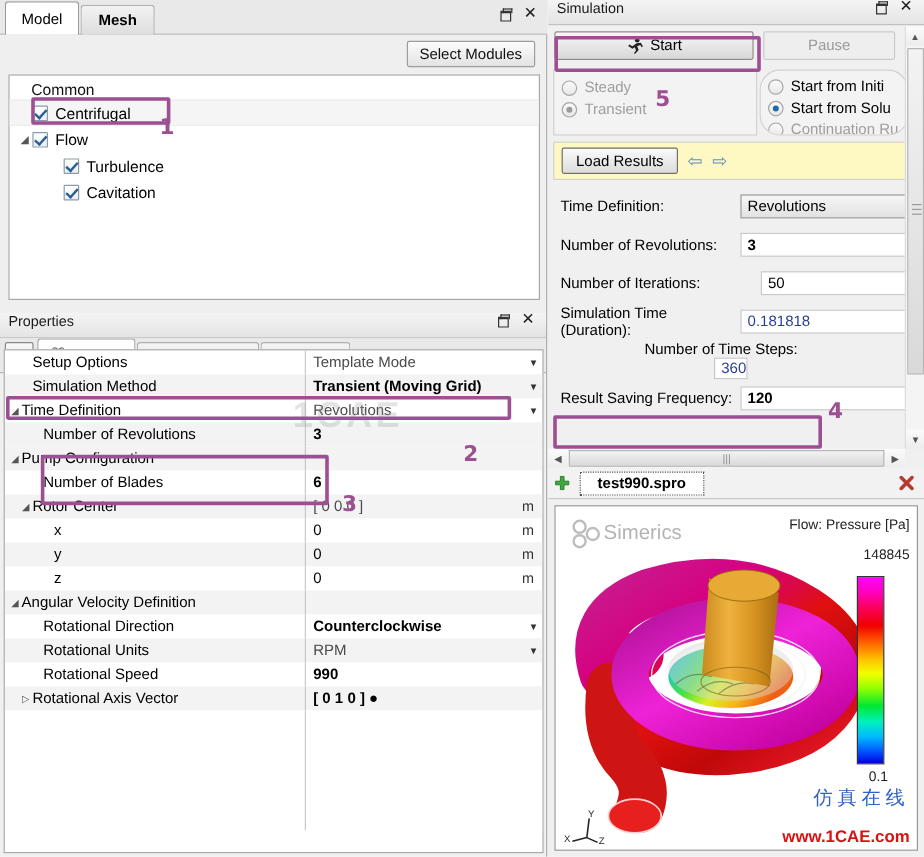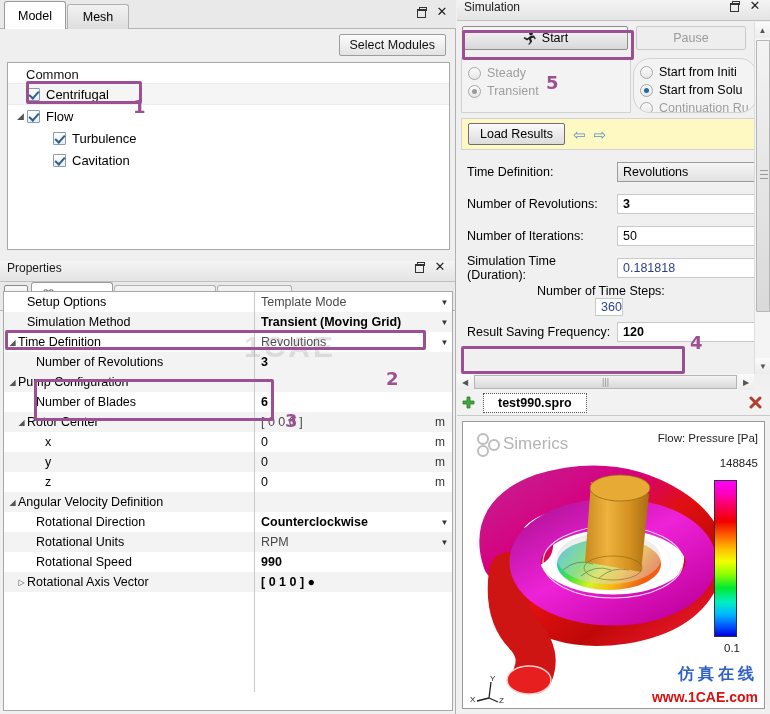--- a/index.html
+++ b/index.html
@@ -39,21 +39,21 @@
   #tabstrip {
     position: absolute; left: 0; top: 0; width: 456px; height: 29px;
     background: #e9e9e9; border-bottom: 1px solid #b6b6b6;
   }
   .tabrow { display: flex; align-items: flex-end; height: 29px; padding-left: 4px; }
   .tab {
     height: 25px; min-width: 62px; padding: 0 13px;
     display: flex; align-items: center; justify-content: center;
     background: linear-gradient(#f2f2f2, #dedede);
     border: 1px solid #b0b0b0; border-bottom: none;
-    border-radius: 3px 3px 0 0; font-size: 12.5px; margin-right: 1px; cursor: pointer;
+    border-radius: 3px 3px 0 0; font-size: 12.5px; margin-right: 1px; cursor: pointer; font-weight: bold;
   }
   .tab.active { background: #ffffff; border-color: #9a9a9a; height: 28px; font-weight: normal; }
   #tabstrip .win-btns { position: absolute; right: 3px; top: 6px; }
 
   
   #modelPanel { left: 0; top: 29px; width: 456px; height: 232px; background: #efefef;
     border-right: 1px solid #b0b0b0; }
   #selModWrap { display: flex; justify-content: flex-end; padding: 5px 9px 4px 0; }
   .btn {
     background: linear-gradient(#fcfcfc, #e3e3e3);
@@ -190,22 +190,22 @@
   }
   .cvLabel { position: absolute; font-size: 11.5px; color: #222; white-space: nowrap; }
   #cbar {
     position: absolute; right: 27px; top: 58px; width: 23px; height: 157px;
     border: 1px solid #333;
     background: linear-gradient(to bottom,
       #ff00ff 0%, #ff00c0 8%, #fa0060 16%, #f00000 26%,
       #ff6000 35%, #ffc000 44%, #f2ff00 52%, #90ff00 60%,
       #00e830 69%, #00f0c0 78%, #00b8ff 86%, #0050ff 94%, #0000e0 100%);
   }
-  #wm-cn { position: absolute; right: 6px; bottom: 23px; color: #2f62c4; font-size: 16px;
-           font-weight: bold; letter-spacing: 4px; font-family: "DejaVu Sans", sans-serif; }
+  #wm-cn { position: absolute; right: 6px; bottom: 32px; color: #2f62c4; font-size: 16px;
+           font-weight: normal; letter-spacing: 4px; font-family: "DejaVu Sans", sans-serif; }
   #wm-url { position: absolute; right: 6px; bottom: 3px; color: #d81212; font-size: 14px; font-weight: bold; }
   #simericsTxt { position: absolute; left: 40px; top: 12px; color: #b4b4b4; font-size: 17px; }
 
   
   .hl { position: absolute; border: 3px solid #9c4f93; border-radius: 2px; pointer-events: none; }
   .mk { position: absolute; color: #9c4f93; font-weight: bold; font-size: 18px;
         font-family: "DejaVu Sans", sans-serif; pointer-events: none; }
   .wmghost { position: absolute; color: rgba(170,160,170,0.30); font-size: 30px; font-weight: bold;
              letter-spacing: 3px; pointer-events: none; }
 </style>
@@ -536,21 +536,21 @@
 
         <div id="simFields">
             <div class="frow" style="top: 134px;">
               <span class="flbl">Time Definition:</span>
               <span class="fin combo">Revolutions</span>
             </div>
             <div class="frow" style="top: 166px;">
               <span class="flbl">Number of Revolutions:</span>
               <span class="fin bold">3</span>
             </div>
-            <div class="frow" style="top: 198px;">
+            <div class="frow" style="top: 198px; gap: 17px;">
               <span class="flbl">Number of Iterations:</span>
               <span class="fin">50</span>
             </div>
             <div class="frow" style="top: 230px;">
               <span class="flbl">Simulation Time (Duration):</span>
               <span class="fin blue">0.181818</span>
             </div>
             <div class="frow" style="top: 262px; flex-direction: column;">
               <span class="flbl">Number of Time Steps:</span>
               <span class="fin blue">360</span>

